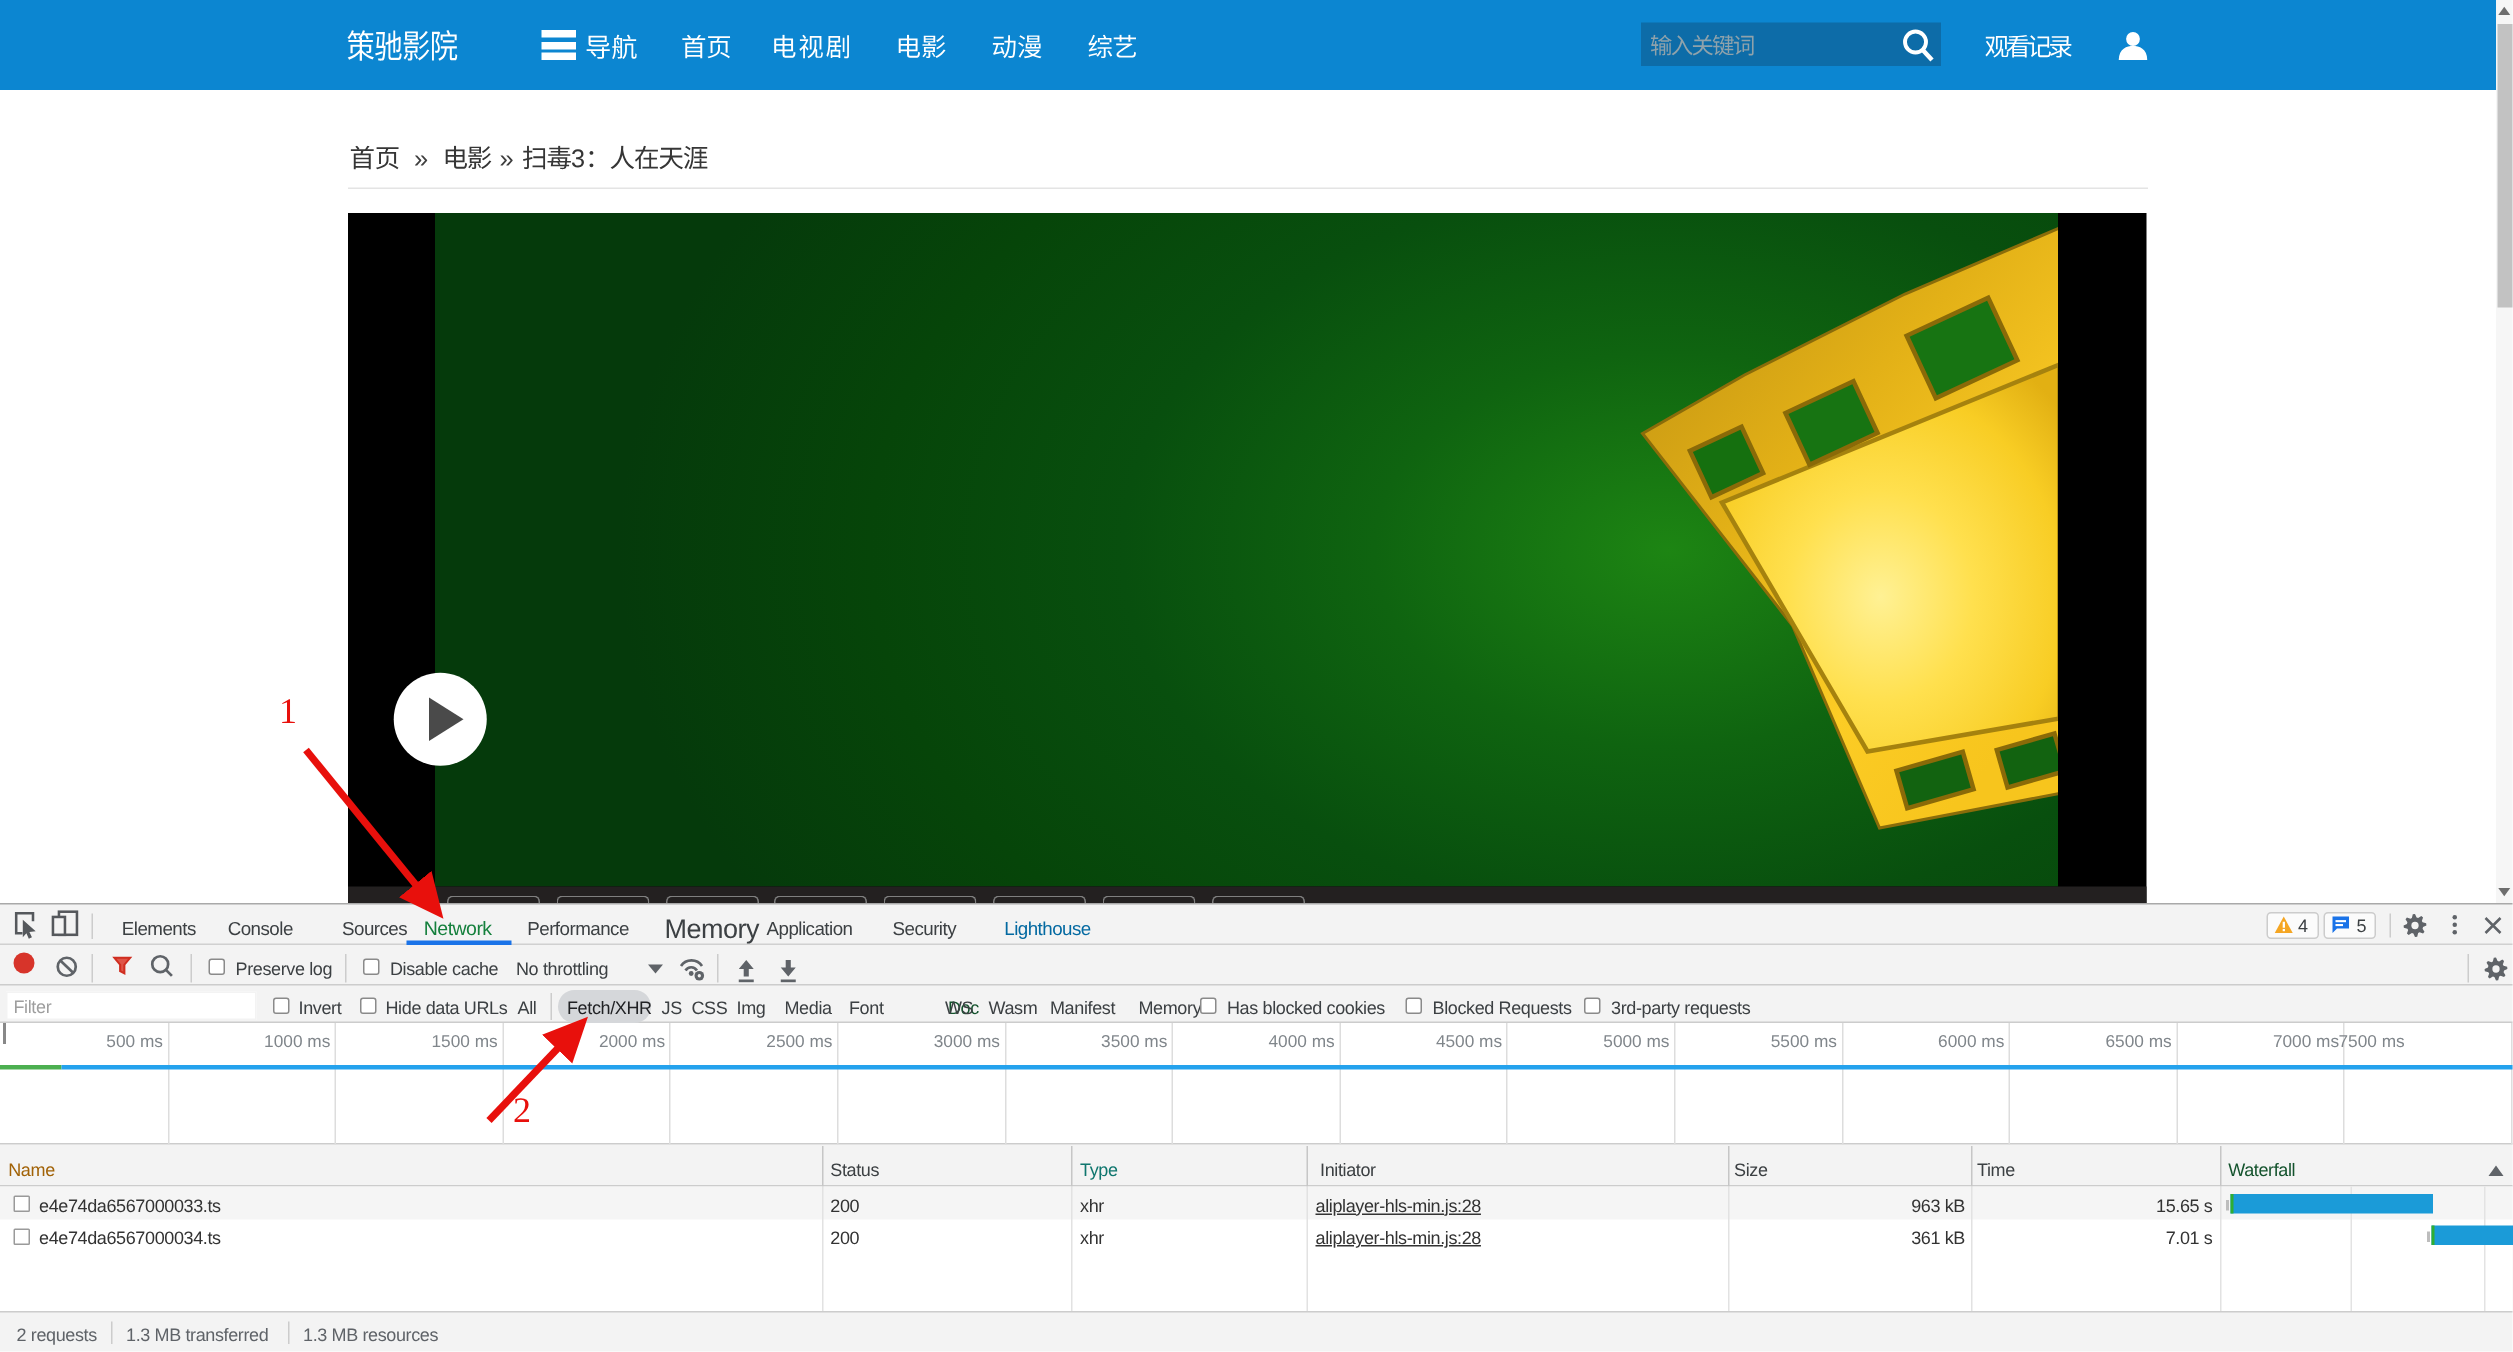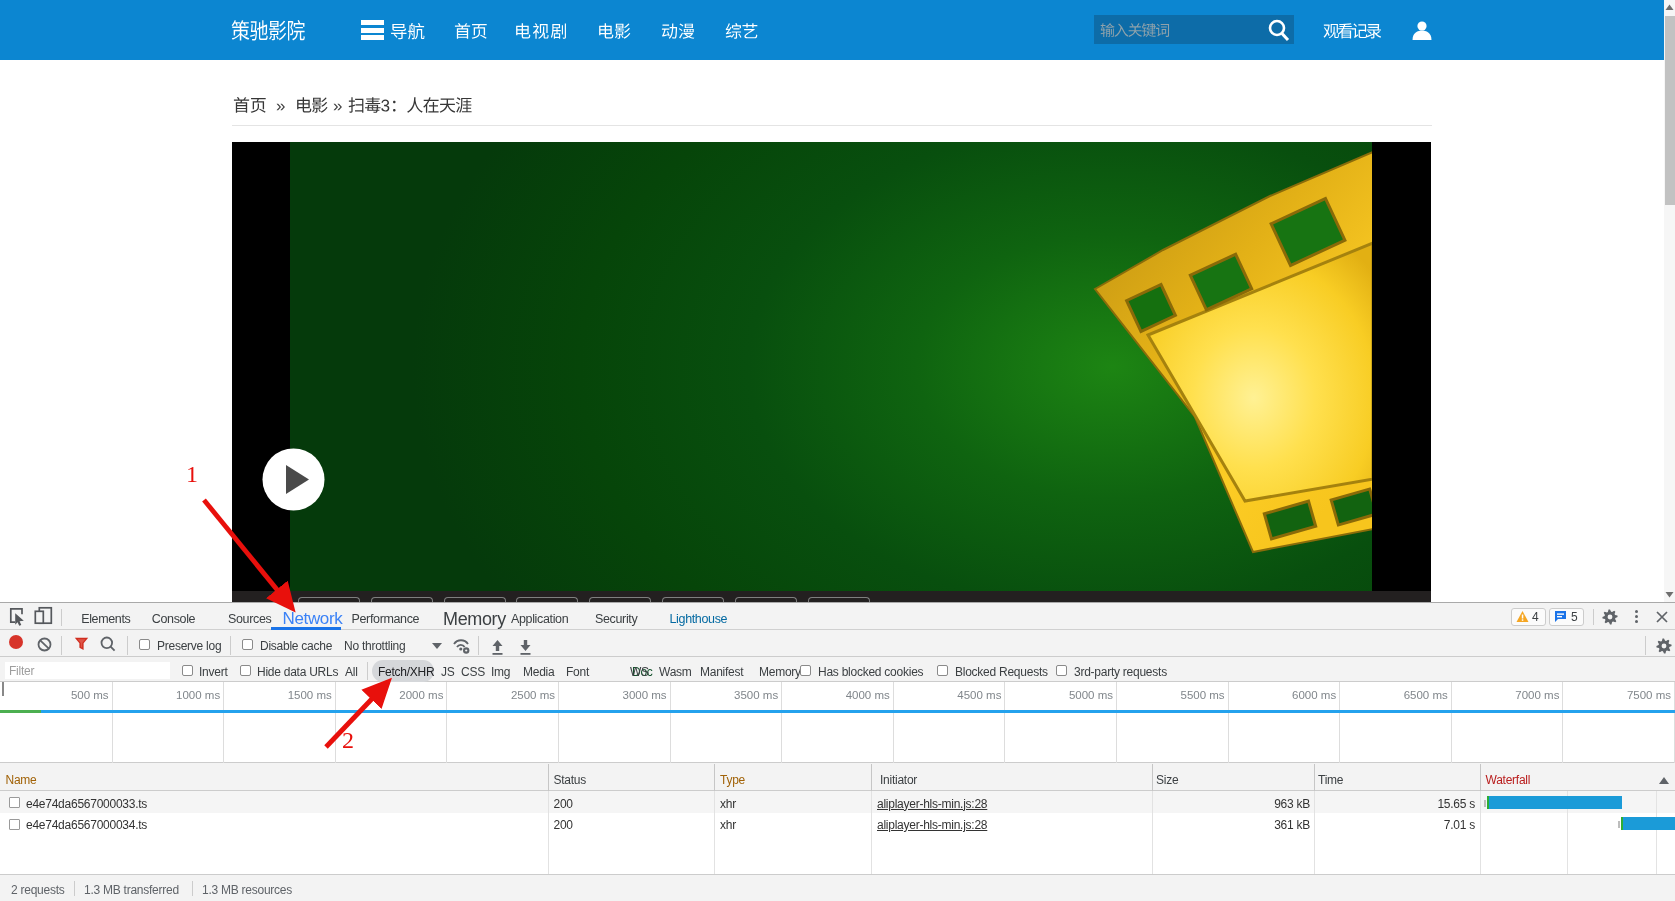--- a/index.html
+++ b/index.html
@@ -158,21 +158,21 @@
 <path d="M6.2 6.2 L14.8 13.8 L10.6 14.3 L12.3 17.9 L10.2 18.8 L8.6 15.2 L6.2 17.8 Z" fill="#55585c"></path>
     </svg>
 <svg class="abs" style="left:34px;top:605.5px" width="20" height="20" viewBox="0 0 20 20">
 <rect x="5.3" y="1.8" width="12" height="15.4" fill="none" stroke="#55585c" stroke-width="1.7"></rect>
 <rect x="1.3" y="5.3" width="8" height="11.9" fill="#f3f3f3" stroke="#55585c" stroke-width="1.7"></rect>
     </svg>
 <div class="vsep" style="left:61px;top:608.5px;height:17px"></div>
 <div class="abs t12" style="left:81.2px;top:613px;font-size:12.5px;letter-spacing:-0.35px;color:#3c4043">Elements</div>
 <div class="abs t12" style="left:151.8px;top:613px;font-size:12.5px;letter-spacing:-0.35px;color:#3c4043">Console</div>
 <div class="abs t12" style="left:228px;top:613px;font-size:12.5px;letter-spacing:-0.35px;color:#3c4043">Sources</div>
-<div class="abs t12" style="left:282.5px;top:613px;font-size:17px;letter-spacing:-0.35px;color:#3b82f6">Network</div>
+<div class="abs t12" style="left:282.5px;top:613px;font-size:13px;letter-spacing:-0.35px;color:#15803d">Network</div>
 <div class="abs t12" style="left:351.5px;top:613px;font-size:12.5px;letter-spacing:-0.35px;color:#3c4043">Performance</div>
 <div class="abs t12" style="left:443px;top:613px;font-size:18px;letter-spacing:-0.35px;color:#3c4043">Memory</div>
 <div class="abs t12" style="left:511px;top:613px;font-size:12.5px;letter-spacing:-0.35px;color:#3c4043">Application</div>
 <div class="abs t12" style="left:595px;top:613px;font-size:12.5px;letter-spacing:-0.35px;color:#3c4043">Security</div>
 <div class="abs t12" style="left:669.5px;top:613px;font-size:12.5px;letter-spacing:-0.35px;color:#0369a1">Lighthouse</div>
 <div class="abs" style="left:271px;top:626.5px;width:70px;height:3px;background:#1a73e8"></div>
 <div class="abs" style="left:1511px;top:607.5px;width:35px;height:18px;border:1px solid #ccc;border-radius:3px;background:#fbfbfb"></div>
 <svg class="abs" style="left:1516px;top:610px" width="13" height="13" viewBox="0 0 13 13">
 <path d="M6.5 1 L12.5 12 H0.5 Z" fill="#f5a623"></path>
       <rect x="5.8" y="4.5" width="1.5" height="4" fill="#fff"></rect>
@@ -293,34 +293,34 @@
 <div class="abs" style="left:1043.0px;top:690px;width:70px;text-align:right;font-size:11.5px;color:#80868b;line-height:11px;white-space:nowrap">5000 ms</div>
 <div class="abs" style="left:1227.6px;top:682px;width:1px;height:81px;background:#ddd"></div>
 <div class="abs" style="left:1154.6px;top:690px;width:70px;text-align:right;font-size:11.5px;color:#80868b;line-height:11px;white-space:nowrap">5500 ms</div>
 <div class="abs" style="left:1339.2px;top:682px;width:1px;height:81px;background:#ddd"></div>
 <div class="abs" style="left:1266.2px;top:690px;width:70px;text-align:right;font-size:11.5px;color:#80868b;line-height:11px;white-space:nowrap">6000 ms</div>
 <div class="abs" style="left:1450.8px;top:682px;width:1px;height:81px;background:#ddd"></div>
 <div class="abs" style="left:1377.8px;top:690px;width:70px;text-align:right;font-size:11.5px;color:#80868b;line-height:11px;white-space:nowrap">6500 ms</div>
 <div class="abs" style="left:1562.4px;top:682px;width:1px;height:81px;background:#ddd"></div>
 <div class="abs" style="left:1489.4px;top:690px;width:70px;text-align:right;font-size:11.5px;color:#80868b;line-height:11px;white-space:nowrap">7000 ms</div>
 <div class="abs" style="left:1674.0px;top:682px;width:1px;height:81px;background:#ddd"></div>
-<div class="abs" style="left:1601.0px;top:690px;width:70px;text-align:right;font-size:11.5px;color:#80868b;line-height:11px;white-space:nowrap">7500 ms</div>
+<div class="abs" style="left:1559px;top:690px;width:70px;font-size:11.5px;color:#80868b;line-height:11px;white-space:nowrap">7500 ms</div>
 <div class="abs" style="left:2px;top:682px;width:2px;height:14px;background:#888"></div>
 <div class="abs" style="left:0;top:710.2px;width:41px;height:2.8px;background:#4caf50"></div>
 <div class="abs" style="left:41px;top:710.2px;width:1634px;height:2.8px;background:#24a2ed"></div>
 <div class="abs" style="left:0;top:764px;width:1675px;height:110px;background:#fff"></div>
 <div class="abs" style="left:0;top:764px;width:1675px;height:27px;background:#f3f3f3;border-bottom:1px solid #ccc"></div>
 <div class="abs" style="left:0;top:791px;width:1675px;height:21.5px;background:#f5f5f5"></div>
 <div class="abs t12" style="left:5.5px;top:773.5px;color:#a16207">Name</div>
 <div class="abs t12" style="left:553.5px;top:773.5px;color:#3c4043">Status</div>
-<div class="abs t12" style="left:720px;top:773.5px;color:#a16207">Type</div>
+<div class="abs t12" style="left:720px;top:773.5px;color:#0f766e">Type</div>
 <div class="abs t12" style="left:880px;top:773.5px;color:#3c4043">Initiator</div>
 <div class="abs t12" style="left:1156px;top:773.5px;color:#3c4043">Size</div>
 <div class="abs t12" style="left:1318px;top:773.5px;color:#3c4043">Time</div>
-<div class="abs t12" style="left:1485.5px;top:773.5px;color:#b91c1c">Waterfall</div>
+<div class="abs t12" style="left:1485.5px;top:773.5px;color:#14532d">Waterfall</div>
 <svg class="abs" style="left:1658px;top:775.5px" width="12" height="9">
       <polygon points="6,1 11,8 1,8" fill="#5f6368"></polygon>
     </svg>
 <div class="abs" style="left:547.5px;top:764px;width:1px;height:27px;background:#c6c6c6"></div>
 <div class="abs" style="left:547.5px;top:791px;width:1px;height:83px;background:#e2e2e2"></div>
 <div class="abs" style="left:714px;top:764px;width:1px;height:27px;background:#c6c6c6"></div>
 <div class="abs" style="left:714px;top:791px;width:1px;height:83px;background:#e2e2e2"></div>
 <div class="abs" style="left:871px;top:764px;width:1px;height:27px;background:#c6c6c6"></div>
 <div class="abs" style="left:871px;top:791px;width:1px;height:83px;background:#e2e2e2"></div>
 <div class="abs" style="left:1152px;top:764px;width:1px;height:27px;background:#c6c6c6"></div>

